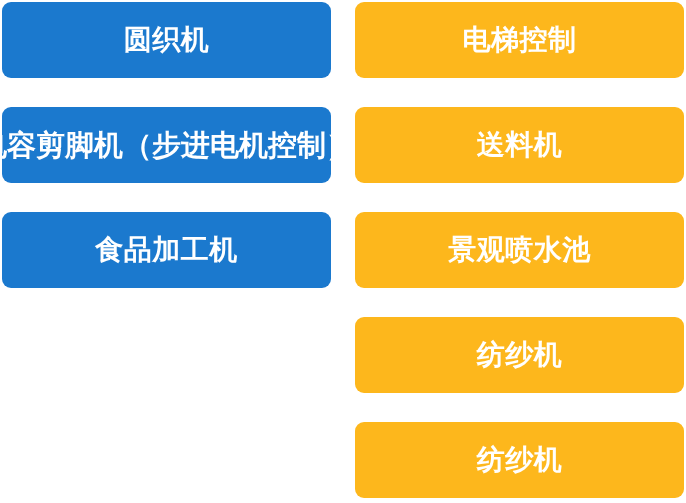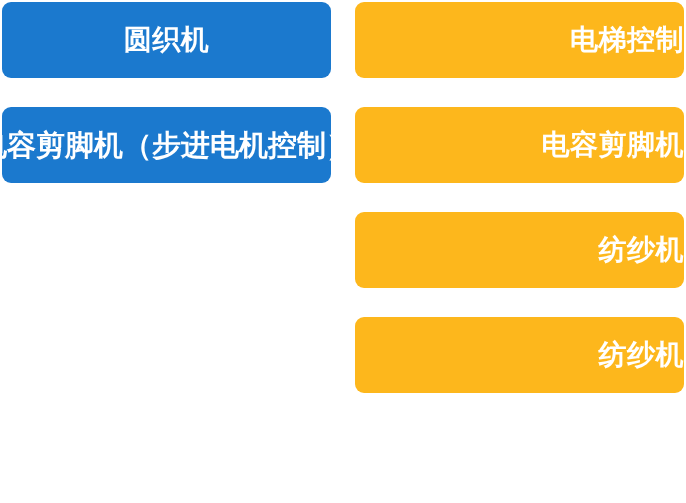--- a/index.html
+++ b/index.html
@@ -36,21 +36,21 @@
     width: 329px;
     height: 76px;
     border-radius: 9px;
     display: flex;
     align-items: center;
     justify-content: center;
     overflow: visible;
     user-select: none;
   }
   .pill-blue   { background: #1b79ce; }
-  .pill-orange { background: #fdb71c; justify-content: flex-end; }
+  .pill-orange { background: #fdb71c; }
 
   .pill-label {
     color: #ffffff;
     font-size: 28px;
     font-weight: bold;
     line-height: 1;
     letter-spacing: 0.5px;
     white-space: nowrap;
     text-align: center;
   }
@@ -65,28 +65,34 @@
 
 <div id="board">
 
   <div class="column" id="col-left">
     <div class="pill pill-blue">
       <span class="pill-label">圆织机</span>
     </div>
     <div class="pill pill-blue pill-overflow">
       <span class="pill-label">电容剪脚机（步进电机控制）</span>
     </div>
+    <div class="pill pill-blue">
+      <span class="pill-label">食品加工机</span>
+    </div>
   </div>
 
   <div class="column" id="col-right">
     <div class="pill pill-orange">
       <span class="pill-label">电梯控制</span>
     </div>
     <div class="pill pill-orange">
-      <span class="pill-label">电容剪脚机</span>
+      <span class="pill-label">送料机</span>
+    </div>
+    <div class="pill pill-orange">
+      <span class="pill-label">景观喷水池</span>
     </div>
     <div class="pill pill-orange">
       <span class="pill-label">纺纱机</span>
     </div>
     <div class="pill pill-orange">
       <span class="pill-label">纺纱机</span>
     </div>
   </div>
 
 </div>

